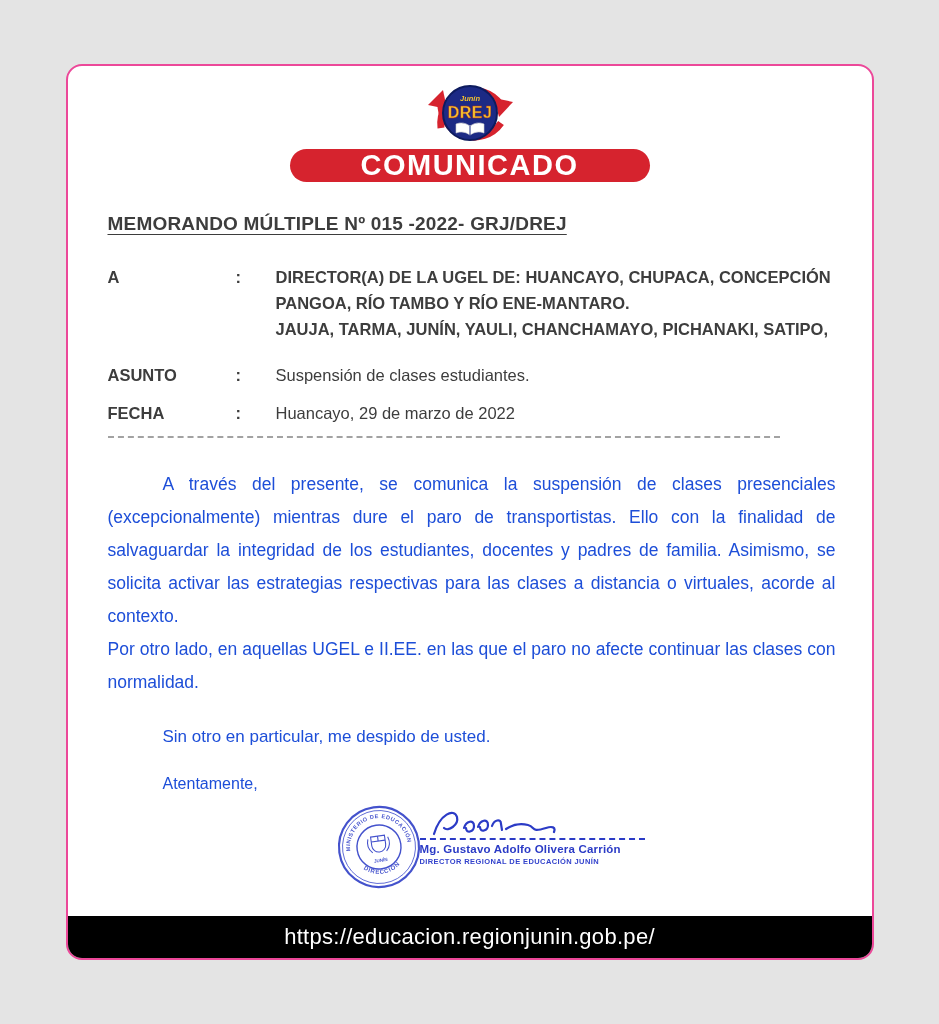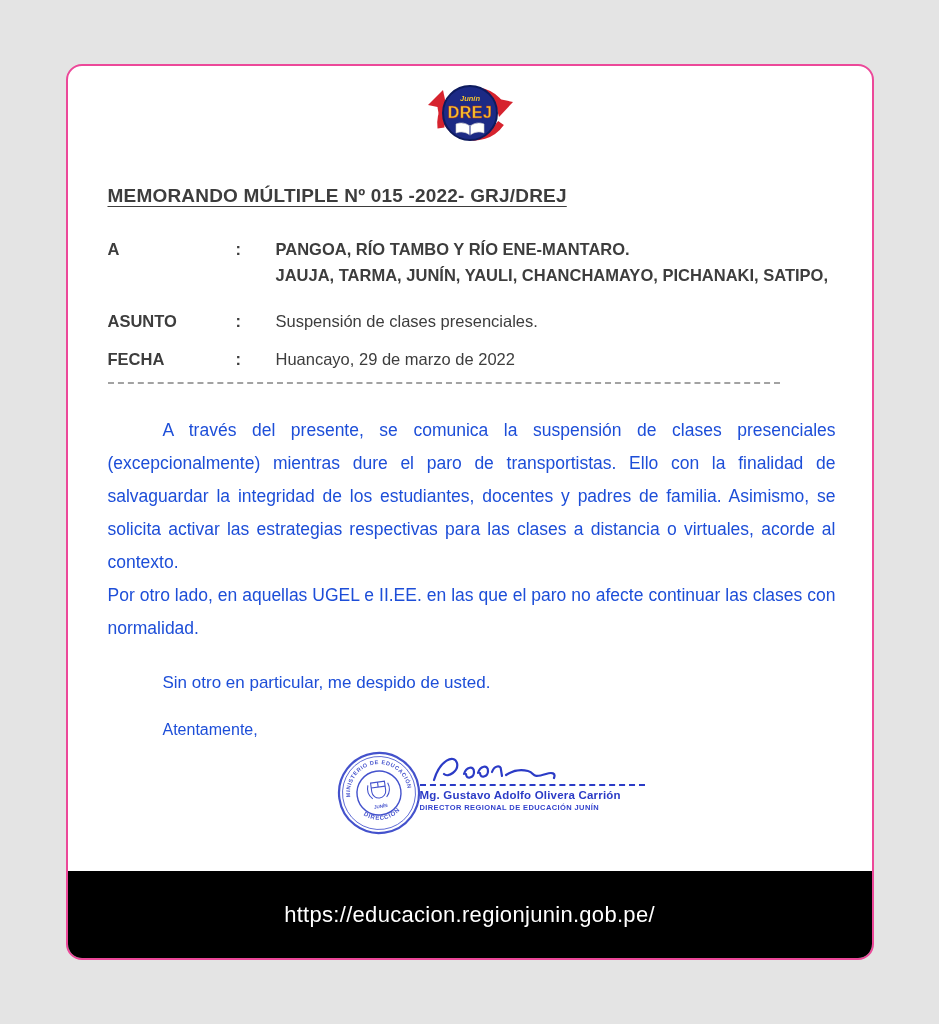--- a/index.html
+++ b/index.html
@@ -183,40 +183,44 @@
       <text x="54" y="29" text-anchor="middle" font-size="7.5" font-style="italic" font-weight="bold" fill="#f2c12e" font-family="Liberation Sans, sans-serif">Junín</text>
       <text x="54" y="46" text-anchor="middle" font-size="16" font-weight="bold" letter-spacing="0.5" fill="#f2c12e" stroke="#b0261f" stroke-width="0.4" font-family="Liberation Sans, sans-serif">DREJ</text>
 
       <g>
         <path d="M40,52 Q47,49 54,54 Q61,49 68,52 L68,61 Q61,58 54,63 Q47,58 40,61 Z" fill="#ffffff" stroke="#cfcfcf" stroke-width="0.6"></path>
         <line x1="54" y1="54" x2="54" y2="63" stroke="#1c2a85" stroke-width="1"></line>
       </g>
     </svg>
   </div>
 
+  <div class="banner">
+    <span>COMUNICADO</span>
+  </div>
 
   <div class="content">
 
     <div class="memo-title">MEMORANDO MÚLTIPLE Nº 015 -2022- GRJ/DREJ</div>
 
     <div class="rows">
 
       <div class="row row-a">
         <span class="lbl">A</span>
         <span class="sep">:</span>
         <span class="val">
+          <div>DIRECTOR(A) DE LA UGEL DE: HUANCAYO, CHUPACA, CONCEPCIÓN</div>
           <div>PANGOA, RÍO TAMBO Y RÍO ENE-MANTARO.</div>
           <div>JAUJA, TARMA, JUNÍN, YAULI, CHANCHAMAYO, PICHANAKI, SATIPO,</div>
         </span>
       </div>
 
       <div class="row row-subject">
         <span class="lbl">ASUNTO</span>
         <span class="sep">:</span>
-        <span class="val">Suspensión de clases presenciales.</span>
+        <span class="val">Suspensión de clases estudiantes.</span>
       </div>
 
       <div class="row row-date">
         <span class="lbl">FECHA</span>
         <span class="sep">:</span>
         <span class="val">Huancayo, 29 de marzo de 2022</span>
       </div>
 
       <hr class="dashes">
     </div>

